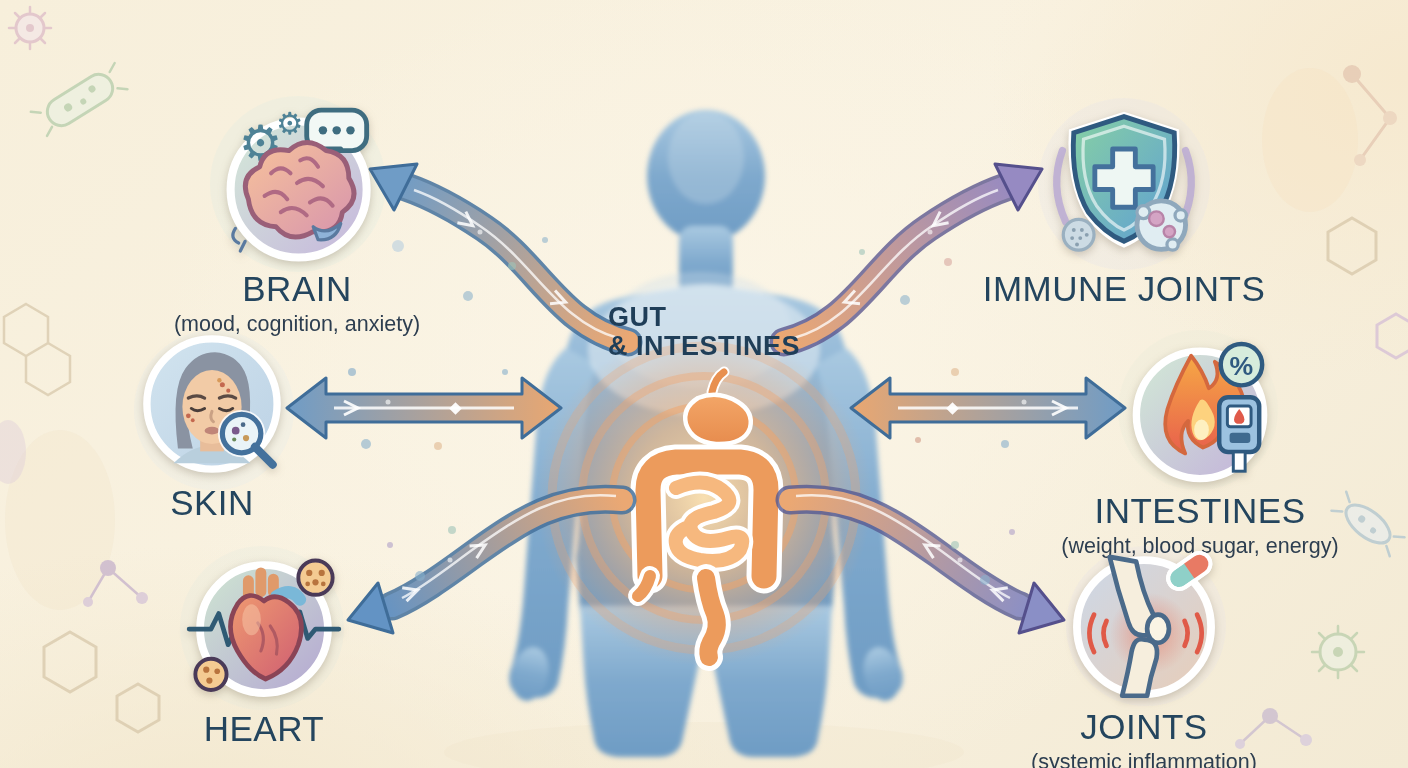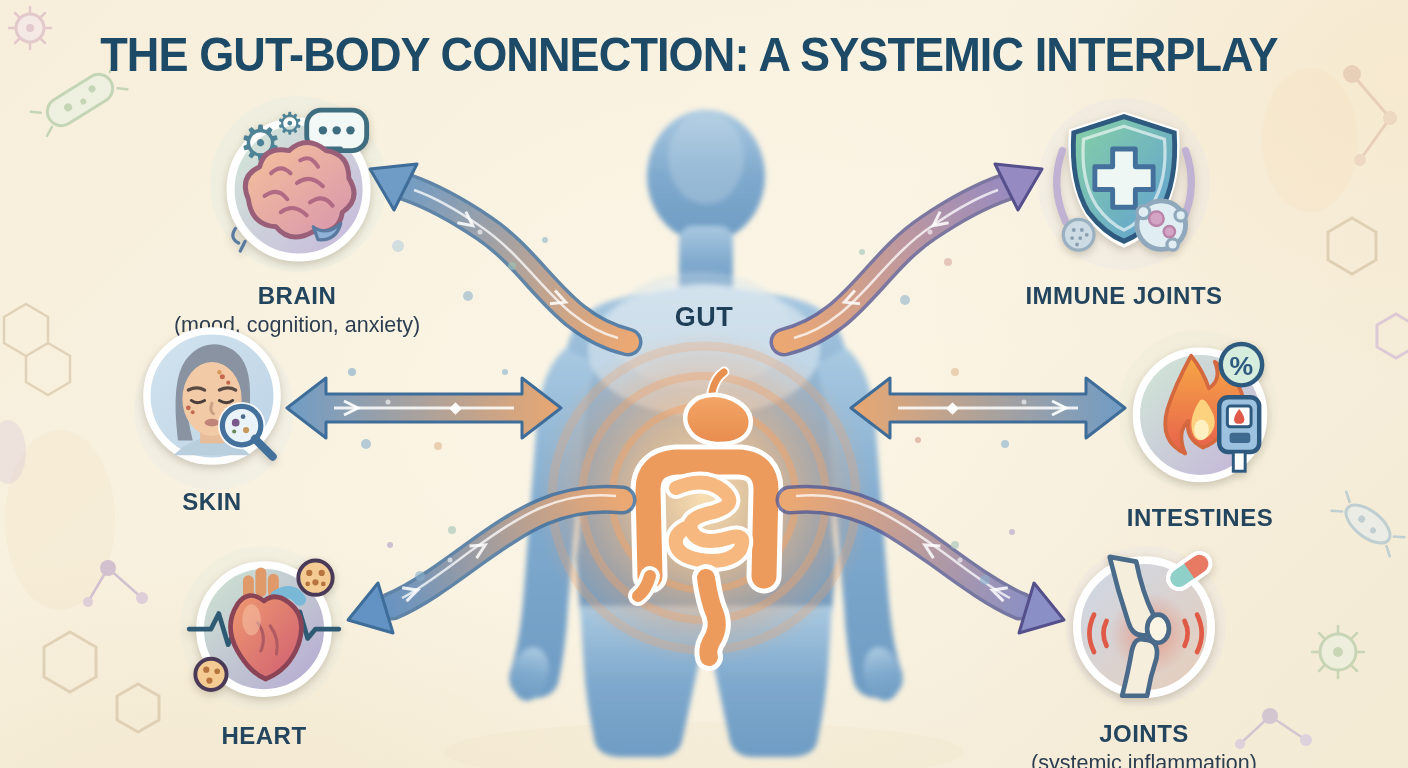--- a/index.html
+++ b/index.html
@@ -15,28 +15,28 @@
   .layer{position:absolute;left:0;top:0;width:1408px;height:768px;}
   .title{
     position:absolute;left:0;right:30px;top:26px;text-align:center;
     color:#1d4a66;font-weight:bold;font-size:49px;letter-spacing:-1px;
     white-space:nowrap;
   }
   .title span{display:inline-block;transform:scaleX(.92);transform-origin:center;}
   .node{position:absolute;width:380px;text-align:center;}
   .node .icon{display:inline-block;filter:drop-shadow(0 3px 4px rgba(96,82,60,.28));}
   .node .name{
-    color:#24455e;font-weight:bold;font-size:24px;letter-spacing:.5px;margin-top:14px;
+    color:#24455e;font-weight:normal;font-size:35px;letter-spacing:.5px;margin-top:1px;
   }
   .node .detail{
     color:#2d3e50;font-size:21.5px;margin-top:3px;white-space:nowrap;
   }
   .node-brain{left:107px;top:102px;}
   .node-immune{left:934px;top:102px;}
-  .node-skin{left:22px;top:322px;}
+  .node-skin{left:22px;top:330px;}
   .node-metabolism{left:1010px;top:338px;}
   .node-heart{left:74px;top:548px;}
   .node-joints{left:954px;top:546px;}
   .node-brain .icon svg,.node-immune .icon svg{width:162px;height:162px;}
   .node-skin .icon svg,.node-metabolism .icon svg{width:148px;height:148px;}
   .node-heart .icon svg,.node-joints .icon svg{width:156px;height:156px;}
   .center-label{
     position:absolute;left:704px;top:303px;transform:translateX(-50%);
     color:#1f3e58;font-weight:bold;font-size:27px;
     letter-spacing:.5px;line-height:1.06;white-space:nowrap;
@@ -308,24 +308,24 @@
       <circle cx="1012" cy="532" r="3" fill="#b0a0c8"></circle>
       <circle cx="480" cy="232" r="2.5" fill="#ffffff"></circle>
         <circle cx="930" cy="232" r="2.5" fill="#ffffff"></circle>
       <circle cx="450" cy="560" r="2.5" fill="#ffffff"></circle>
         <circle cx="960" cy="560" r="2.5" fill="#ffffff"></circle>
       <circle cx="388" cy="402" r="2.5" fill="#ffffff"></circle>
         <circle cx="1024" cy="402" r="2.5" fill="#ffffff"></circle>
     </g>
   </svg>
 
-  <div class="title"><span>THE GUT-BODY CONNECTION: A SYSTEMIC INTERPLAY</span></div>
 
   <div class="center-label">
     <div>GUT</div>
+    <div>&amp; INTESTINES</div>
   </div>
 
   <div class="node node-brain">
     <div class="icon">
       <svg viewBox="0 0 100 100">
         <defs>
           <linearGradient id="bbg" x1="0" y1="0" x2="1" y2="1">
               <stop offset="0" stop-color="#d4ead8"></stop>
               <stop offset="1" stop-color="#c6b6dd"></stop>
             </linearGradient>
@@ -444,20 +444,21 @@
         <circle cx="78" cy="18" r="14" fill="#d6ecdc" stroke="#2f5a80" stroke-width="3"></circle>
         <text x="78" y="25" text-anchor="middle" font-size="18" font-weight="bold" fill="#2f5a80">%</text>
         <rect x="63" y="40" width="27" height="37" rx="6" fill="#9cc2e0" stroke="#2f5a80" stroke-width="3"></rect>
         <rect x="68.5" y="46" width="16" height="14" rx="2" fill="#ffffff" stroke="#2f5a80" stroke-width="2"></rect>
         <path d="M 76.5 48 Q 80 52.5 80 55 Q 80 58 76.5 58 Q 73 58 73 55 Q 73 52.5 76.5 48 Z" fill="#e05a4a"></path>
         <rect x="70" y="64" width="14" height="7" rx="2" fill="#2f5a80" opacity="0.85"></rect>
         <rect x="72.5" y="77" width="8" height="13" fill="#ffffff" stroke="#2f5a80" stroke-width="2"></rect>
       </svg>
     </div>
     <div class="name">INTESTINES</div>
+    <div class="detail">(weight, blood sugar, energy)</div>
   </div>
 
   <div class="node node-heart">
     <div class="icon">
       <svg viewBox="0 0 100 100">
         <defs>
           <linearGradient id="hbg" x1="0" y1="0" x2="1" y2="1">
               <stop offset="0" stop-color="#cfe7d2"></stop>
               <stop offset="1" stop-color="#b4a6d2"></stop>
             </linearGradient>

